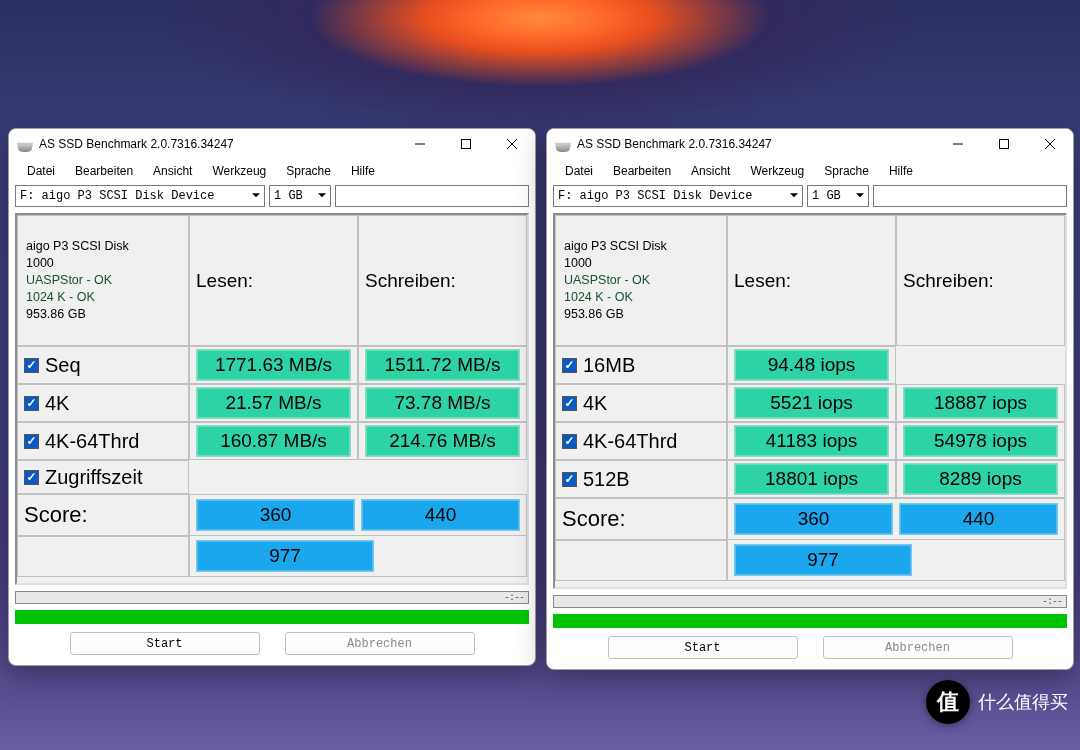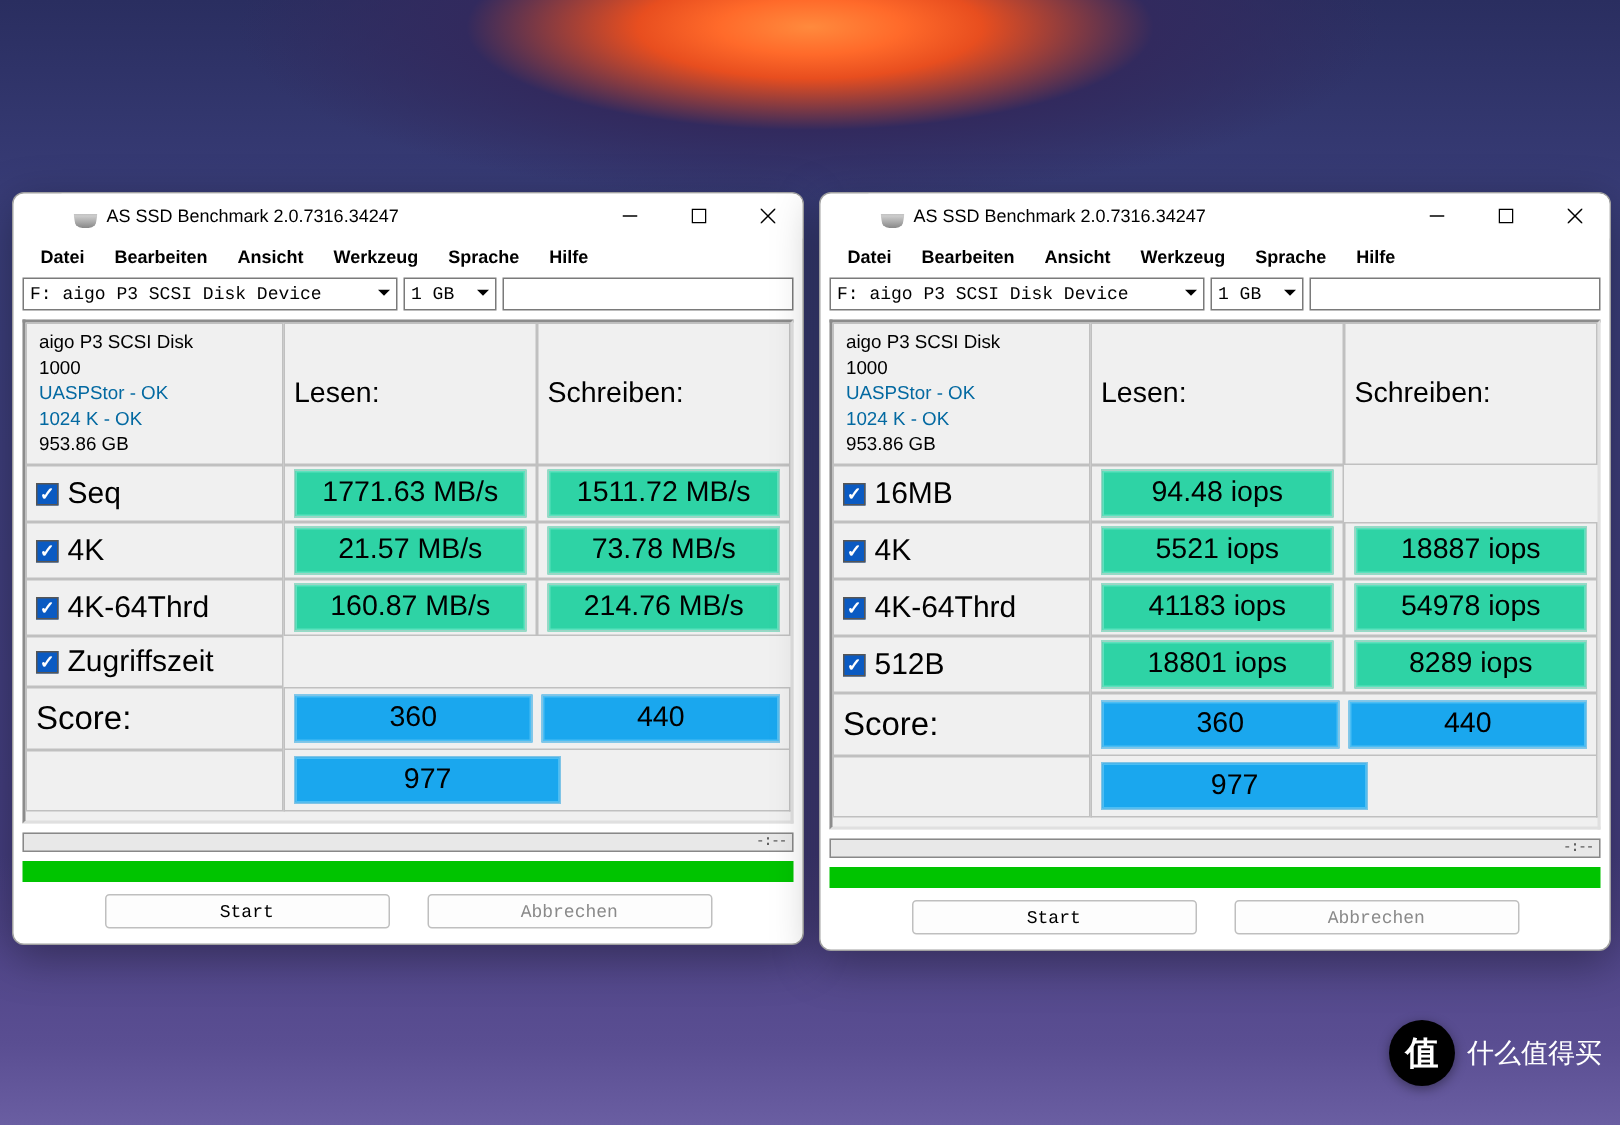--- a/index.html
+++ b/index.html
@@ -23,46 +23,46 @@
   .watermark-badge {
     width:44px;height:44px;border-radius:50%;background:#000;color:#fff;
     display:flex;align-items:center;justify-content:center;font-size:22px;font-weight:700;
     box-shadow:0 2px 8px rgba(0,0,0,.4);
   }
 
   .app-window {
     position:absolute; background:#fff; border:1px solid #a0a0a0; border-radius:8px;
     box-shadow:0 8px 30px rgba(0,0,0,.35); overflow:hidden;
   }
-  .titlebar { display:flex; align-items:center; height:30px; padding:0 0 0 8px; background:#fff;margin-left:32px; }
+  .titlebar { display:flex; align-items:center; height:30px; padding:0 0 0 8px; background:#fff; }
   .titlebar .icon { width:16px;height:16px;margin-right:6px;
     background:linear-gradient(180deg,#888 0%,#ccc 50%,#888 100%); border-radius:2px 2px 6px 6px;
     clip-path: polygon(10% 100%, 90% 100%, 100% 42%, 0% 42%); }
   .titlebar .title { font-size:12px;color:#000;flex:1; }
   .winbtns { display:flex; }
   .winbtn { width:46px;height:30px;display:flex;align-items:center;justify-content:center;color:#000;cursor:pointer; }
   .winbtn svg { width:10px;height:10px; }
 
   .menubar { display:flex; padding:2px 8px; font-size:12px; gap:0; }
-  .menu-item { padding:3px 10px; cursor:pointer;font-weight:bold; }
+  .menu-item { padding:3px 10px; cursor:pointer; }
 
   .toolbar { display:flex; padding:2px 6px 6px; gap:4px; align-items:center; }
   .combo { height:22px; border:1px solid #7a7a7a; background:#fff; font-size:12px; font-family:"Courier New",monospace;
     display:flex;align-items:center;padding:0 4px;position:relative; }
   .combo::after { content:""; position:absolute; right:4px; top:50%; transform:translateY(-35%);
     border:4px solid transparent; border-top-color:#000; }
   .combo.drive { width:250px; }
   .combo.size  { width:62px; }
   .inputbox { height:22px;border:1px solid #7a7a7a;flex:1; }
 
   .panel { margin:0 6px; border:2px inset #e0e0e0; background:#f0f0f0; }
   .grid { display:grid; grid-template-columns: 172px 1fr 1fr; }
   .cell { border:1px solid #c0c0c0; padding:2px 6px; display:flex; align-items:center; min-height:34px; }
-  .info-cell { flex-direction:column; align-items:flex-start; justify-content:space-between; font-size:12.5px; line-height:17px; padding:4px 8px; min-height:90px; }
-  .info-ok { color:#0369a1; }
+  .info-cell { flex-direction:column; align-items:flex-start; justify-content:space-between; font-size:12.5px; line-height:17px; padding:22px 8px; min-height:90px; }
+  .info-ok { color:#14532d; }
   .hdr { font-size:19px; font-weight:400; }
   .rowlabel { font-size:20px; gap:6px; }
   .chk { width:15px;height:15px;border:1px solid #555;background:#0a5ac2;display:flex;align-items:center;justify-content:center; }
   .chk::after { content:"✓"; color:#fff; font-size:12px; font-weight:700; line-height:1; }
   .val { justify-content:center; }
   .pill    { background:#2ed3a5; font-size:19px; padding:4px 0; text-align:center; border:1px solid #9cd4c4;
              box-shadow:inset 0 0 0 1px #5de2be; width:100%; }
   .pill.blue { background:#1aa7ee; border:1px solid #7fc4e6; box-shadow:inset 0 0 0 1px #4bbef4; }
   .score-row { grid-template-columns:172px 1fr; }
   .score-pair { display:grid; grid-template-columns:1fr 1fr; gap:6px; padding:4px 6px; border:1px solid #c0c0c0; }

